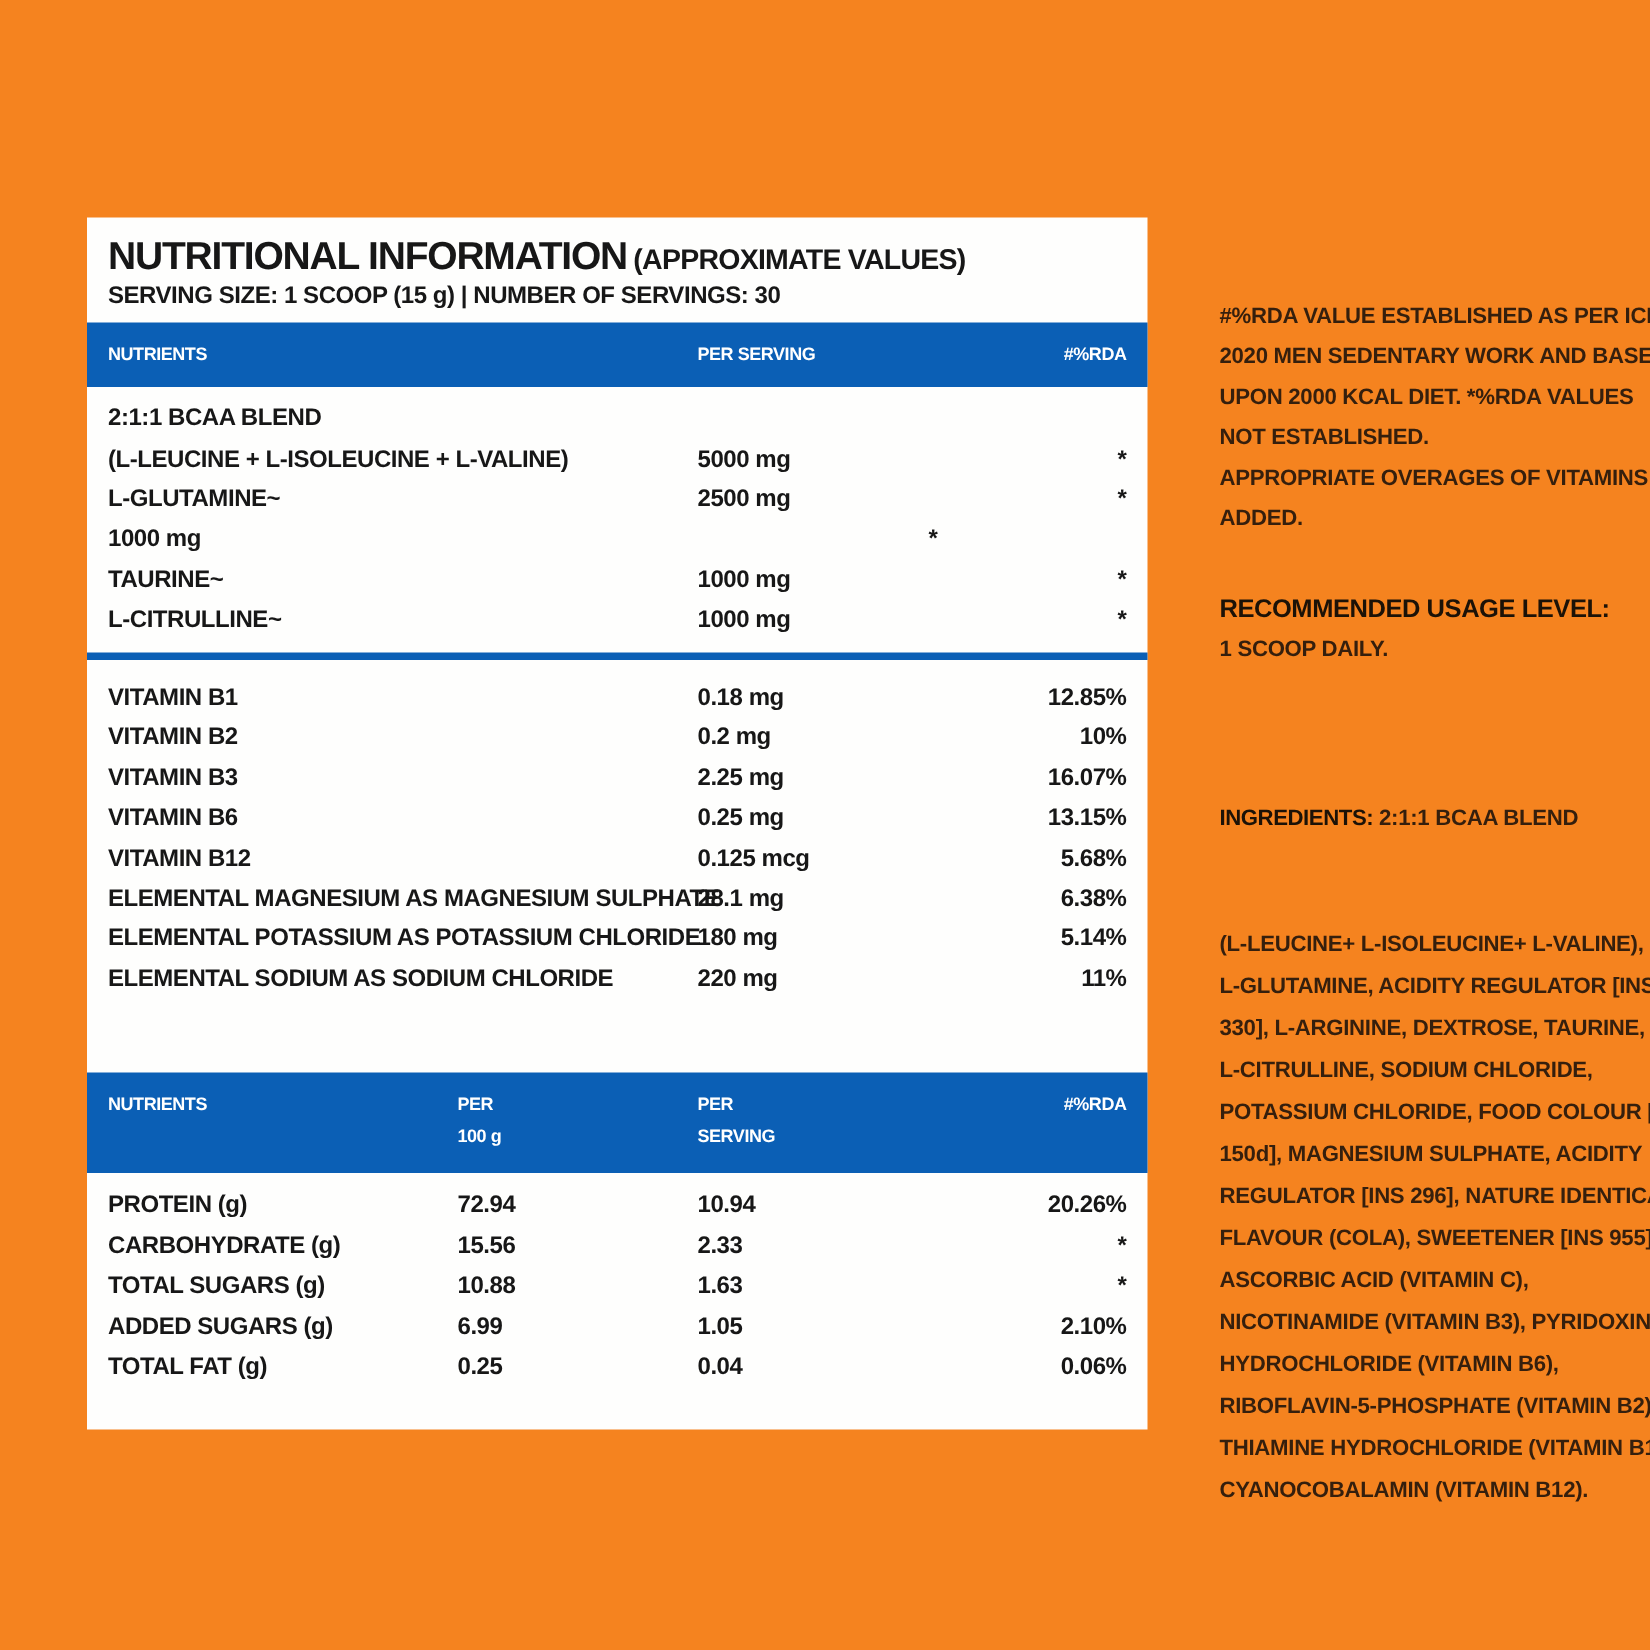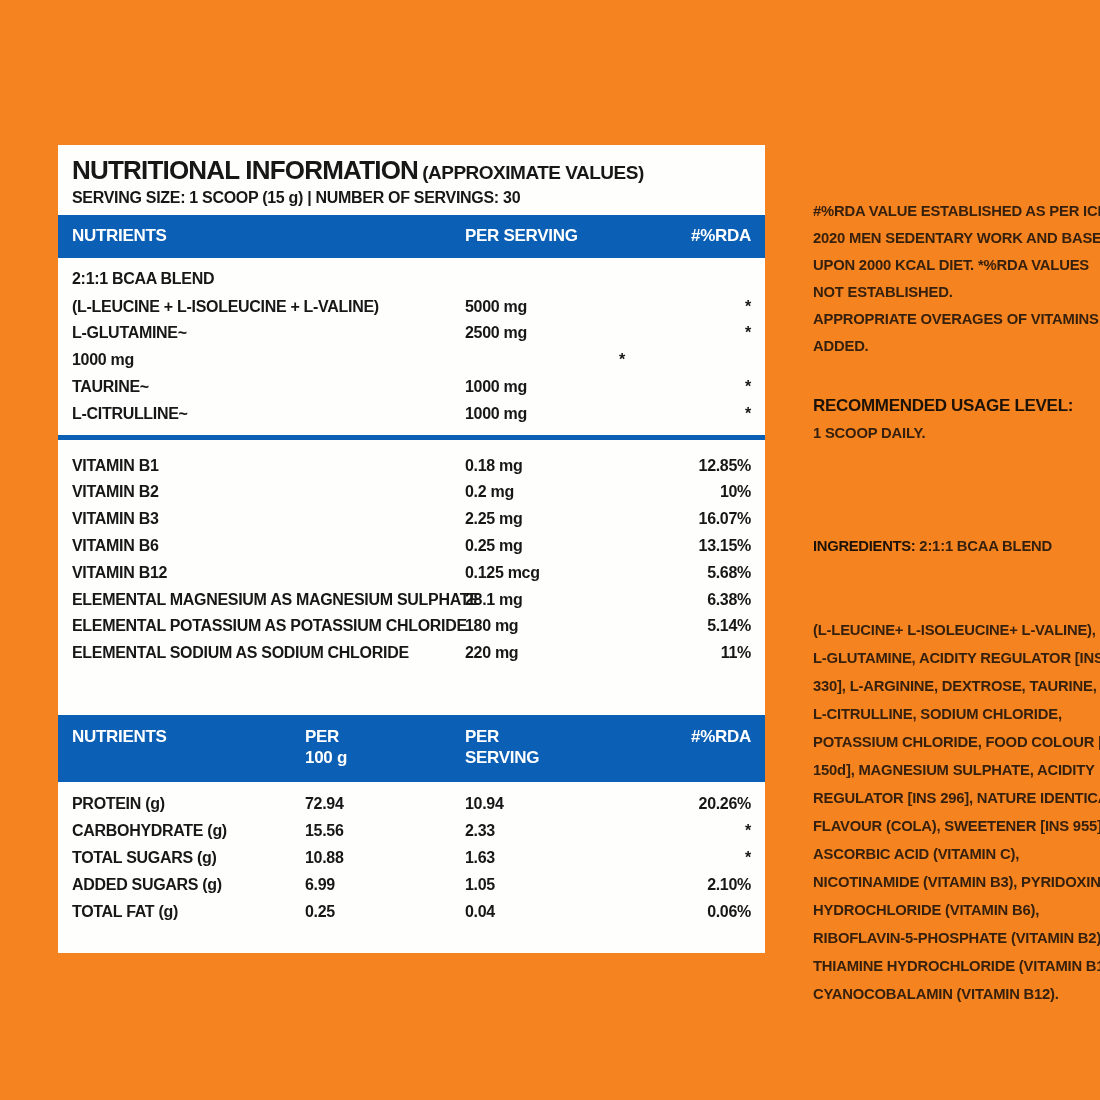--- a/index.html
+++ b/index.html
@@ -16,21 +16,21 @@
     background:#FEFEFD;color:#171717;display:flex;flex-direction:column;
     letter-spacing:-0.3px;
   }
   .panel-header{height:70px;padding:10px 14px 0;box-sizing:border-box;}
   .panel-title-line{white-space:nowrap;}
   .panel-title{font-size:26px;font-weight:800;letter-spacing:-0.8px;}
   .panel-title-note{font-size:19px;font-weight:800;letter-spacing:-0.5px;}
   .serving-line{font-size:16px;font-weight:700;margin-top:3px;letter-spacing:-0.3px;}
 
   .bluebar{
-    background:#0B5FB5;color:#fff;font-weight:800;font-size:17px;
+    background:#0B5FB5;color:#fff;font-weight:800;font-size:12px;
     box-sizing:border-box;padding:0 14px;display:grid;align-items:center;
   }
   .bar1{height:44px;grid-template-columns:393px 160px 1fr;}
   .bar2{height:67px;grid-template-columns:233px 160px 160px 1fr;align-items:start;padding-top:11px;line-height:21px;}
   .bluebar .rda{text-align:right;}
 
   .section{box-sizing:border-box;padding:0 14px;font-weight:700;font-size:16px;}
   .sec1{height:178px;padding-top:8px;}
   .sec2{height:277px;padding-top:12px;}
   .sec3{height:172px;padding-top:9px;}

